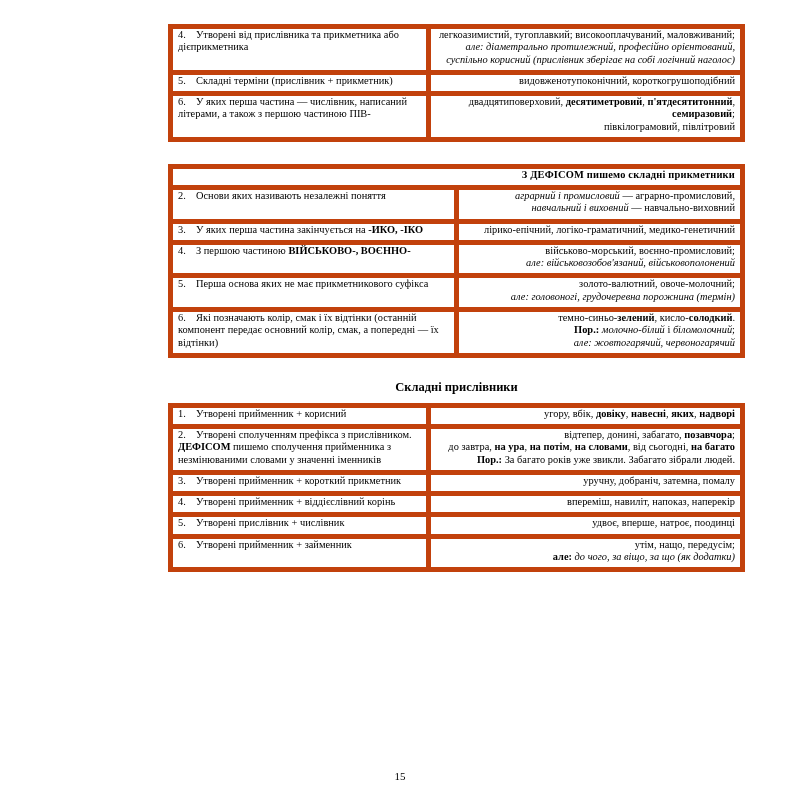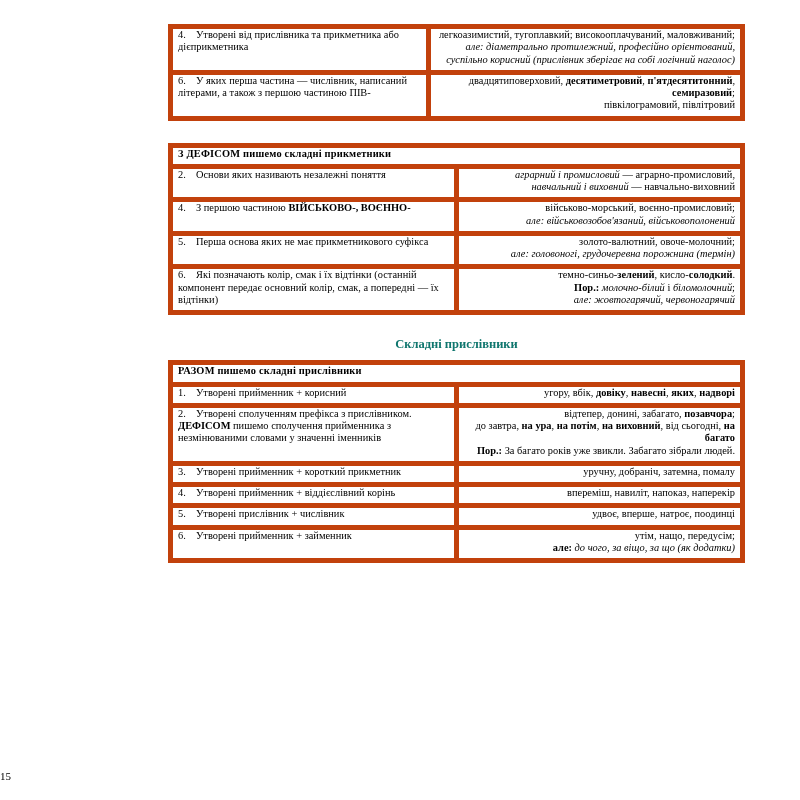--- a/index.html
+++ b/index.html
@@ -39,56 +39,63 @@
   }
   td.desc {
     width: auto;
     text-align: right;
   }
   .numlbl {
     display: inline-block;
     width: 18px;
   }
   .hdr td {
-    text-align: left;
+    text-align: right;
     font-weight: bold;
     font-size: 10.6px;
     letter-spacing: 0.2px;
     padding-top: 4px;
     padding-bottom: 4px;
   }
   .section-title {
     text-align: center;
-    color: #0f766e;
+    color: #000000;
     font-weight: bold;
     font-size: 12.5px;
     margin: 0 0 8px 0;
   }
   .gap-22 { height: 22px; }
   .pagenum {
     position: absolute;
     bottom: 18px;
     left: 0;
     width: 800px;
+    text-align: center;
     font-size: 11px;
     font-family: "Liberation Serif", serif;
   }
 </style>
 </head>
 <body>
 
 <div class="page">
 
   <table class="tbl">
     <tbody>
       <tr>
         <td class="num">
           <span class="numlbl">4.</span><span>Утворені від прислівника та прикметника або дієприкметника</span>
         </td>
         <td class="desc">легкоазимистий, тугоплавкий; високооплачуваний, маловживаний;<br><i>але: діаметрально протилежний, професійно орієнтований, суспільно корисний (прислівник зберігає на собі логічний наголос)</i></td>
+      </tr>
+      <tr>
+        <td class="num">
+          <span class="numlbl">5.</span><span>Складні терміни (прислівник + прикметник)</span>
+        </td>
+        <td class="desc">видовженотупоконічний, короткогрушоподібний</td>
       </tr>
       <tr>
         <td class="num">
           <span class="numlbl">6.</span><span>У яких перша частина — числівник, написаний літерами, а також з першою частиною ПІВ-</span>
         </td>
         <td class="desc">двадцятиповерховий, <b>десятиметровий</b>, <b>п'ятдесятитонний</b>, <b>семиразовий</b>;<br>півкілограмовий, півлітровий</td>
       </tr>
     </tbody>
   </table>
 
@@ -97,20 +104,26 @@
   <table class="tbl">
     <tbody>
       <tr class="hdr">
         <td colspan="2">З ДЕФІСОМ пишемо складні прикметники</td>
       </tr>
       <tr>
         <td class="num">
           <span class="numlbl">2.</span><span>Основи яких називають незалежні поняття</span>
         </td>
         <td class="desc"><i>аграрний і промисловий</i> — аграрно-промисловий, <i>навчальний і виховний</i> — навчально-виховний</td>
+      </tr>
+      <tr>
+        <td class="num">
+          <span class="numlbl">3.</span><span>У яких перша частина закінчується на <b>-ИКО, -ІКО</b></span>
+        </td>
+        <td class="desc">лірико-епічний, логіко-граматичний, медико-генетичний</td>
       </tr>
       <tr>
         <td class="num">
           <span class="numlbl">4.</span><span>З першою частиною <b>ВІЙСЬКОВО-, ВОЄННО-</b></span>
         </td>
         <td class="desc">військово-морський, воєнно-промисловий;<br><i>але: військовозобов'язаний, військовополонений</i></td>
       </tr>
       <tr>
         <td class="num">
           <span class="numlbl">5.</span><span>Перша основа яких не має прикметникового суфікса</span>
@@ -125,34 +138,31 @@
       </tr>
     </tbody>
   </table>
 
   <div class="gap-22"></div>
 
   <div class="section-title">Складні прислівники</div>
 
   <table class="tbl">
     <tbody>
-      <tr class="hdr">
-        <td colspan="2">РАЗОМ пишемо складні прислівники</td>
-      </tr>
       <tr>
         <td class="num">
           <span class="numlbl">1.</span><span>Утворені прийменник + корисний</span>
         </td>
         <td class="desc">угору, вбік, <b>довіку</b>, <b>навесні</b>, <b>яких</b>, <b>надворі</b></td>
       </tr>
       <tr>
         <td class="num">
           <span class="numlbl">2.</span><span>Утворені сполученням префікса з прислівником.<br><b>ДЕФІСОМ</b> пишемо сполучення прийменника з незмінюваними словами у значенні іменників</span>
         </td>
-        <td class="desc">відтепер, донині, забагато, <b>позавчора</b>;<br>до завтра, <b>на ура</b>, <b>на потім</b>, <b>на виховний</b>, від сьогодні, <b>на багато</b><br><b>Пор.:</b> За багато років уже звикли. Забагато зібрали людей.</td>
+        <td class="desc">відтепер, донині, забагато, <b>позавчора</b>;<br>до завтра, <b>на ура</b>, <b>на потім</b>, <b>на словами</b>, від сьогодні, <b>на багато</b><br><b>Пор.:</b> За багато років уже звикли. Забагато зібрали людей.</td>
       </tr>
       <tr>
         <td class="num">
           <span class="numlbl">3.</span><span>Утворені прийменник + короткий прикметник</span>
         </td>
         <td class="desc">уручну, добраніч, затемна, помалу</td>
       </tr>
       <tr>
         <td class="num">
           <span class="numlbl">4.</span><span>Утворені прийменник + віддієслівний корінь</span>

